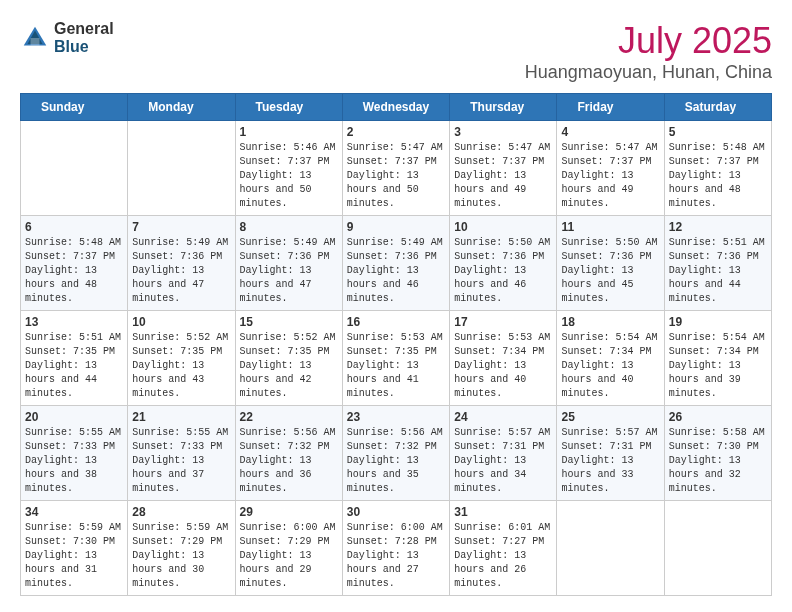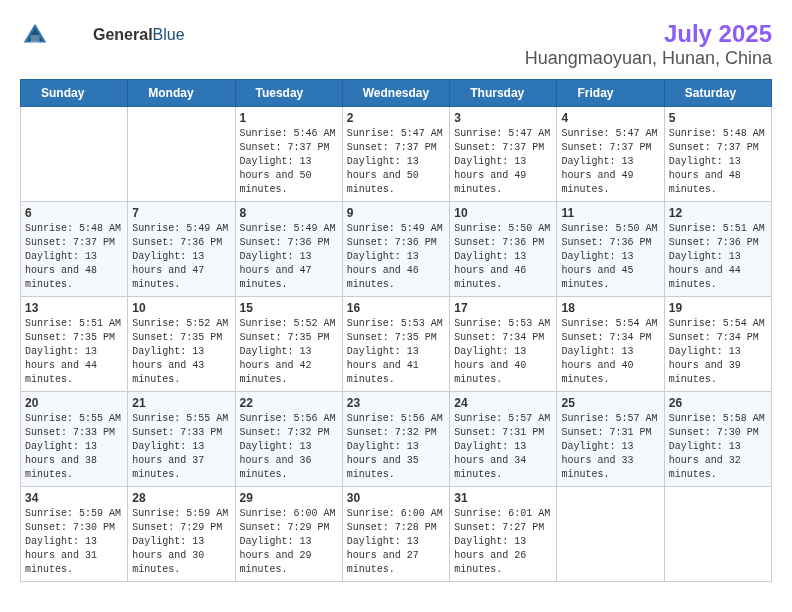--- a/index.html
+++ b/index.html
@@ -16,45 +16,44 @@
       align-items: flex-start;
       margin-bottom: 10px;
     }
     .logo {
       display: flex;
       align-items: center;
       gap: 4px;
     }
     .logo-text {
       display: flex;
-      flex-direction: row;
+      flex-direction: column;
       line-height: 1.1;
-      margin-left: 39px;
     }
     .logo-general {
       font-size: 16px;
       font-weight: bold;
       color: #333;
     }
     .logo-blue {
       font-size: 16px;
-      font-weight: normal;
+      font-weight: bold;
       color: #1a5276;
     }
     .logo-icon {
       width: 30px;
       height: 30px;
     }
     .title-area {
       text-align: right;
     }
     .month-title {
-      font-size: 24px;
-      font-weight: bold;
-      color: #8b5cf6;
+      font-size: 36px;
+      font-weight: normal;
+      color: #be185d;
     }
     .location {
       font-size: 18px;
       color: #555;
     }
     .calendar {
       width: 100%;
       border-collapse: collapse;
       border: 1px solid #ccc;
     }

